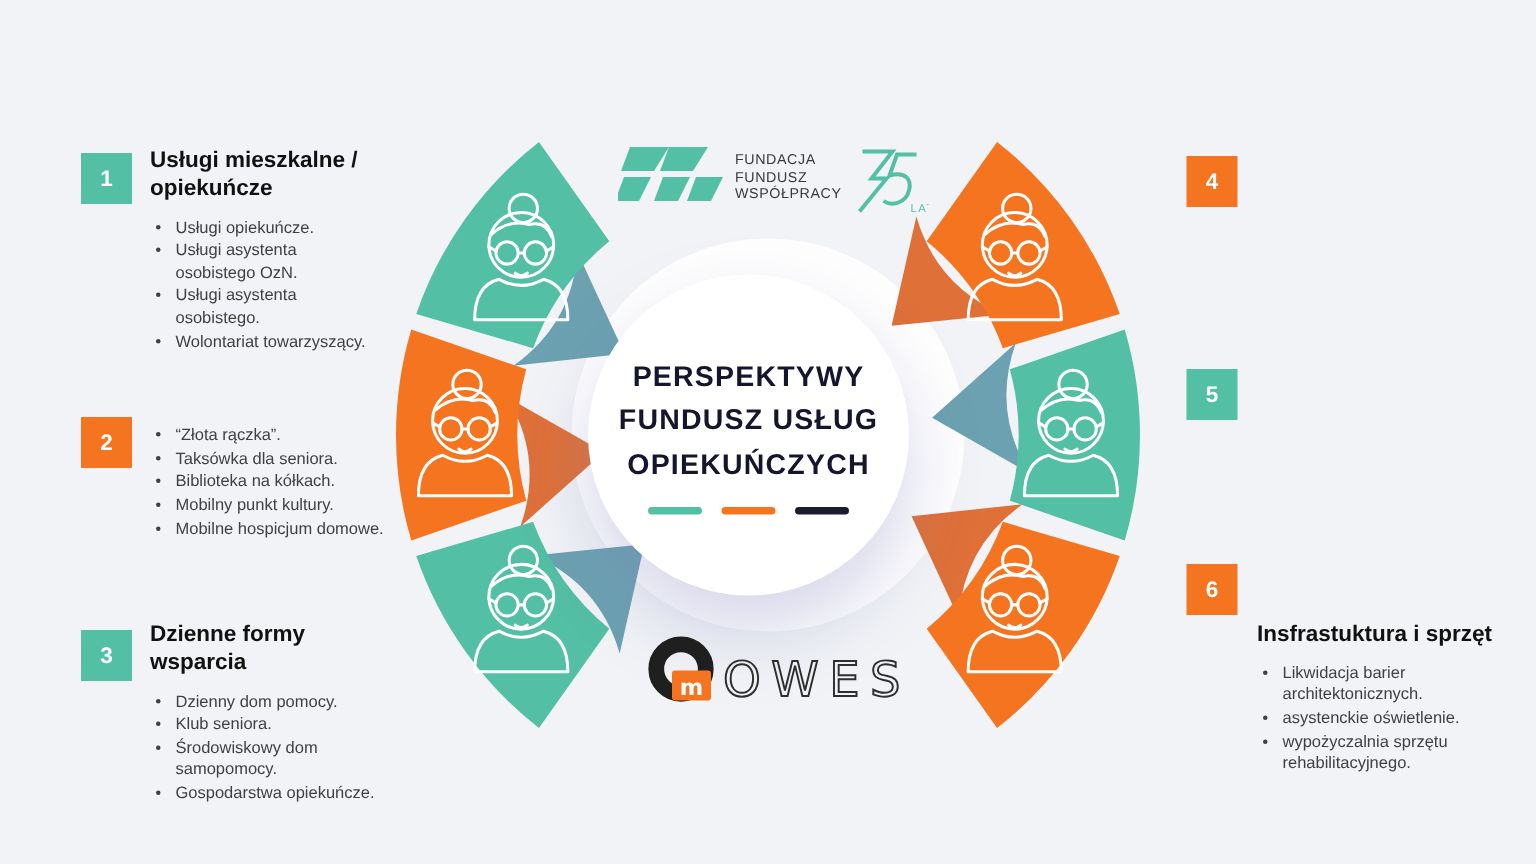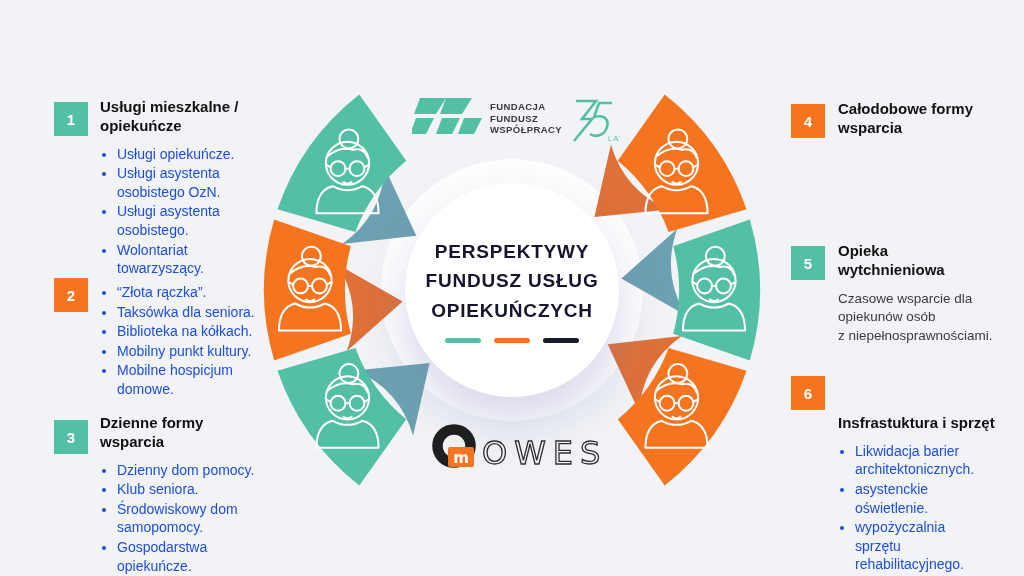--- a/index.html
+++ b/index.html
@@ -8,41 +8,41 @@
     position:relative;width:1024px;height:576px;overflow:hidden;
     background:#F1F3F6;
     font-family:"Liberation Sans","DejaVu Sans",sans-serif;
     color:#1A1A1A;
   }
   
   #diagram-svg{position:absolute;left:0;top:0;}
   .grandma{stroke:#ffffff;stroke-width:1.5;fill:none;stroke-linecap:round;stroke-linejoin:round;}
   
   #center-circle{
-    position:absolute;left:405px;top:183px;width:214px;height:214px;border-radius:50%;
+    position:absolute;left:392px;top:183px;width:214px;height:214px;border-radius:50%;
     background:#ffffff;box-shadow:0 24px 48px rgba(123,123,190,0.30);
     text-align:center;
   }
   #center-title{margin-top:54px;font-size:19px;font-weight:800;letter-spacing:0.8px;
     line-height:1.55;color:#15152E;}
   #center-dashes{margin-top:13px;display:flex;justify-content:center;gap:13px;}
   .dash{width:36px;height:5px;border-radius:2.5px;background:#ccc;}
   
   #ffw-logo{position:absolute;left:412px;top:96px;display:flex;align-items:flex-start;}
-  #ffw-text{margin-left:8px;margin-top:5px;font-size:9.5px;font-weight:700;
+  #ffw-text{margin-left:8px;margin-top:5px;font-size:9.5px;font-weight:400;
     letter-spacing:0.4px;line-height:1.22;color:#3A3A3A;}
   #ffw-35{margin-left:6px;}
   
   #owes-logo{position:absolute;left:424px;top:420px;}
   
   .badge{position:absolute;width:34px;height:34px;display:flex;align-items:center;
     justify-content:center;color:#fff;font-size:15px;font-weight:700;}
   .content{position:absolute;}
   .sec-title{font-size:15px;font-weight:700;line-height:1.25;color:#111;}
-  .content ul{margin:9px 0 0 0;padding:0 0 0 17px;font-size:14px;line-height:1.33;color:#1d4ed8;}
+  .content ul{margin:9px 0 0 0;padding:0 0 0 17px;font-size:11px;line-height:1.33;color:#404040;}
   .content li{margin:1px 0;}
   .content p{margin:10px 0 0 0;font-size:13.5px;line-height:1.4;color:#3B3B3B;}
 
   #s1-badge{left:54px;top:102px;}  #s1-content{left:100px;top:98px;width:190px;}
   #s1-content ul{max-width:152px;}
   #s2-badge{left:54px;top:278px;}  #s2-content{left:100px;top:274px;width:175px;}
   #s2-content ul{max-width:160px;}
   #s3-badge{left:54px;top:420px;}  #s3-content{left:100px;top:414px;width:165px;}
   #s3-content .sec-title{max-width:135px;}
   #s4-badge{left:791px;top:104px;} #s4-content{left:838px;top:100px;width:162px;}
@@ -190,30 +190,25 @@
       <li>Klub seniora.</li>
       <li>Środowiskowy dom samopomocy.</li>
       <li>Gospodarstwa opiekuńcze.</li>
     </ul>
   </div>
 
   <div class="badge" id="s4-badge" style="background: rgb(245, 116, 32);">
       <span>4</span>
     </div>
   <div class="content" id="s4-content">
-    <div class="sec-title">Całodobowe formy wsparcia</div>
   </div>
 
   <div class="badge" id="s5-badge" style="background: rgb(83, 191, 164);">
       <span>5</span>
     </div>
-  <div class="content" id="s5-content">
-    <div class="sec-title">Opieka wytchnieniowa</div>
-    <p>Czasowe wsparcie dla opiekunów osób z&nbsp;niepełnosprawnościami.</p>
-  </div>
 
   <div class="badge" id="s6-badge" style="background: rgb(245, 116, 32);">
       <span>6</span>
     </div>
   <div class="content" id="s6-content">
     <div class="sec-title">Insfrastuktura i sprzęt</div>
     <ul>
       <li>Likwidacja barier architektonicznych.</li>
       <li>asystenckie oświetlenie.</li>
       <li>wypożyczalnia sprzętu rehabilitacyjnego.</li>

